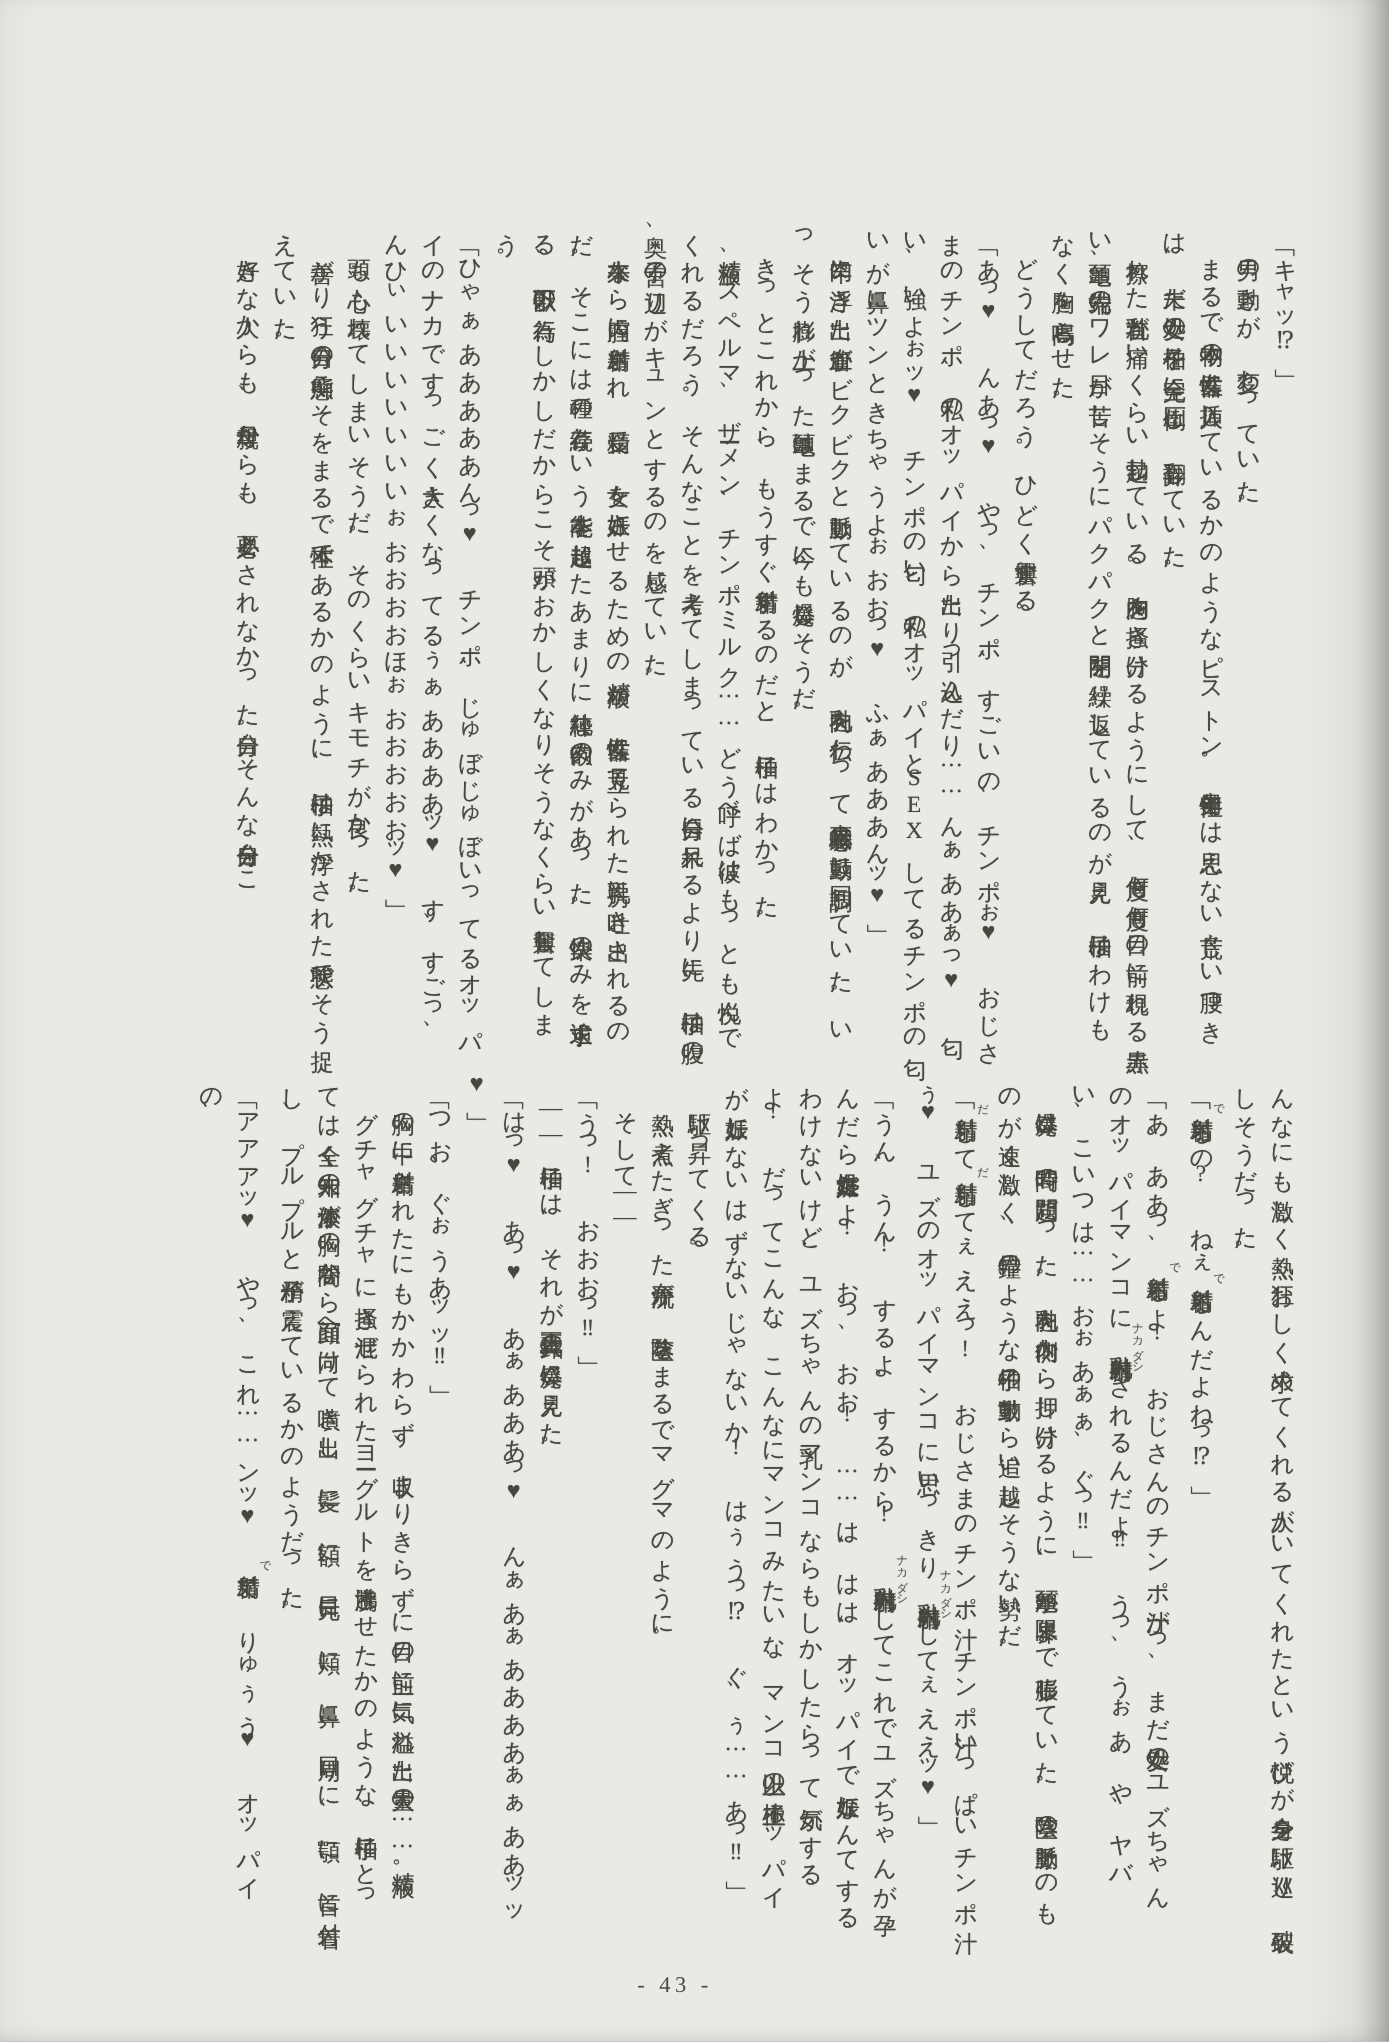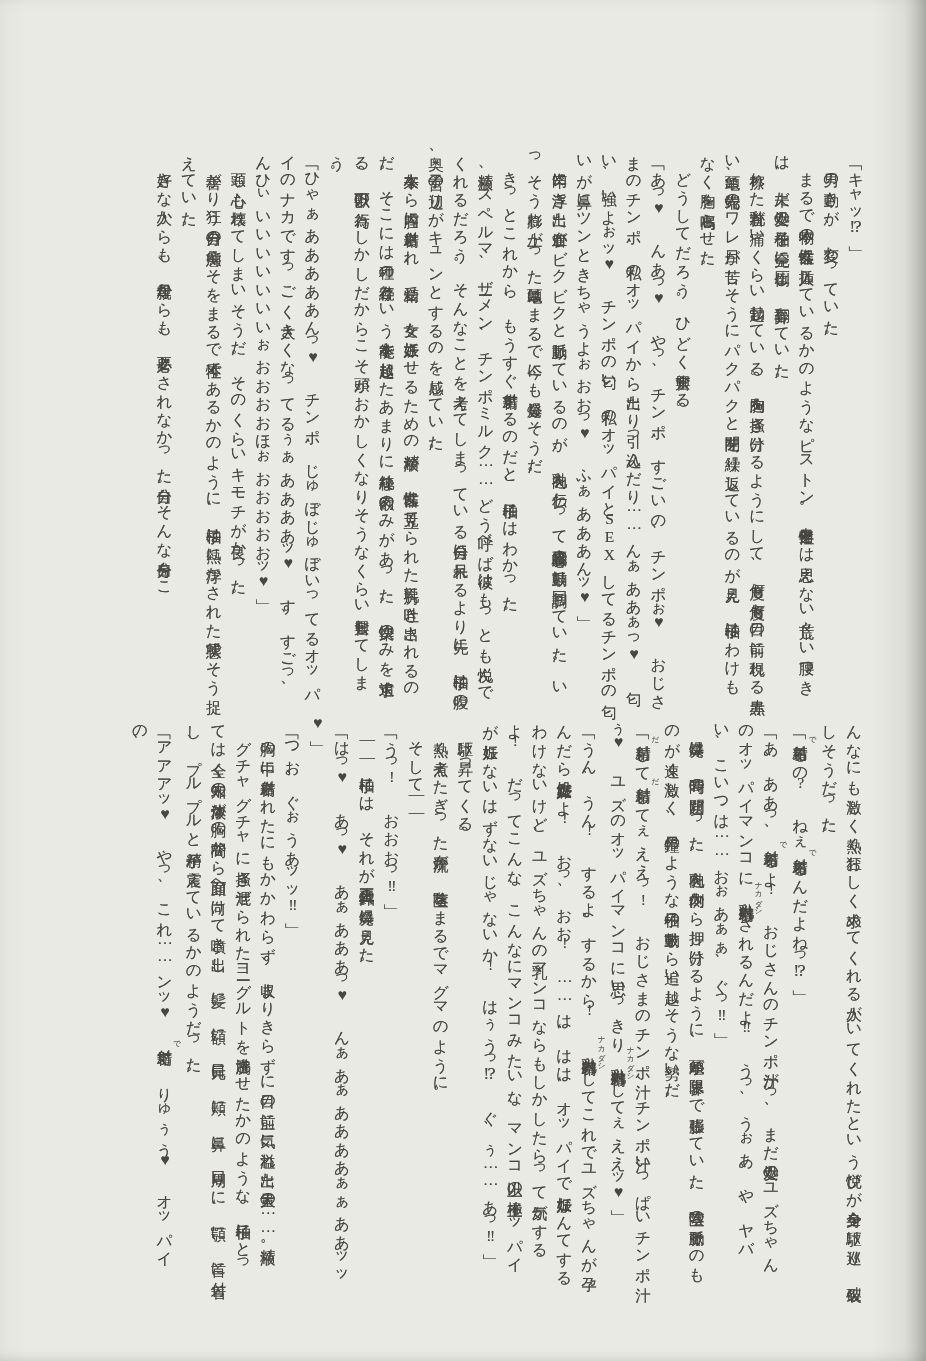--- a/index.html
+++ b/index.html
@@ -71,13 +71,14 @@
       <p>熱く煮えたぎった奔流が、陰茎をまるでマグマのように。</p>
       <p>そして――</p>
       <p>「うっ!　おおおっ‼」</p>
       <p>――柚子には、それが正真正銘の爆発に見えた。</p>
       <p>「はっ♥　あっ♥　あぁあああっ♥　んぁあぁああああぁぁああッッ♥」</p>
       <p>「つお、ぐぉうあッッ‼」</p>
       <p>胸の中に射精されたにもかかわらず、収まりきらずに目の前に一気に溢れ出た大量の……精液。</p>
       <p>グチャグチャに掻き混ぜられたヨーグルトを沸騰させたかのような、柚子にとっては全く未知の液体が胸の谷間から顔面へ向けて噴き出し、髪に、額に、目元に、頬に、鼻に、口周りに、顎に、首に付着し、プルプルと精子が震えているかのようだった。</p>
       <p>「アアアッ♥　やっ、これ……ンッ♥　<ruby>射精<rt>で</rt></ruby>て、りゅぅう♥　オッパイの、</p>
     </div>
+  <div class="page-number">- 43 -</div>
 </div>
 
 </body></html>

